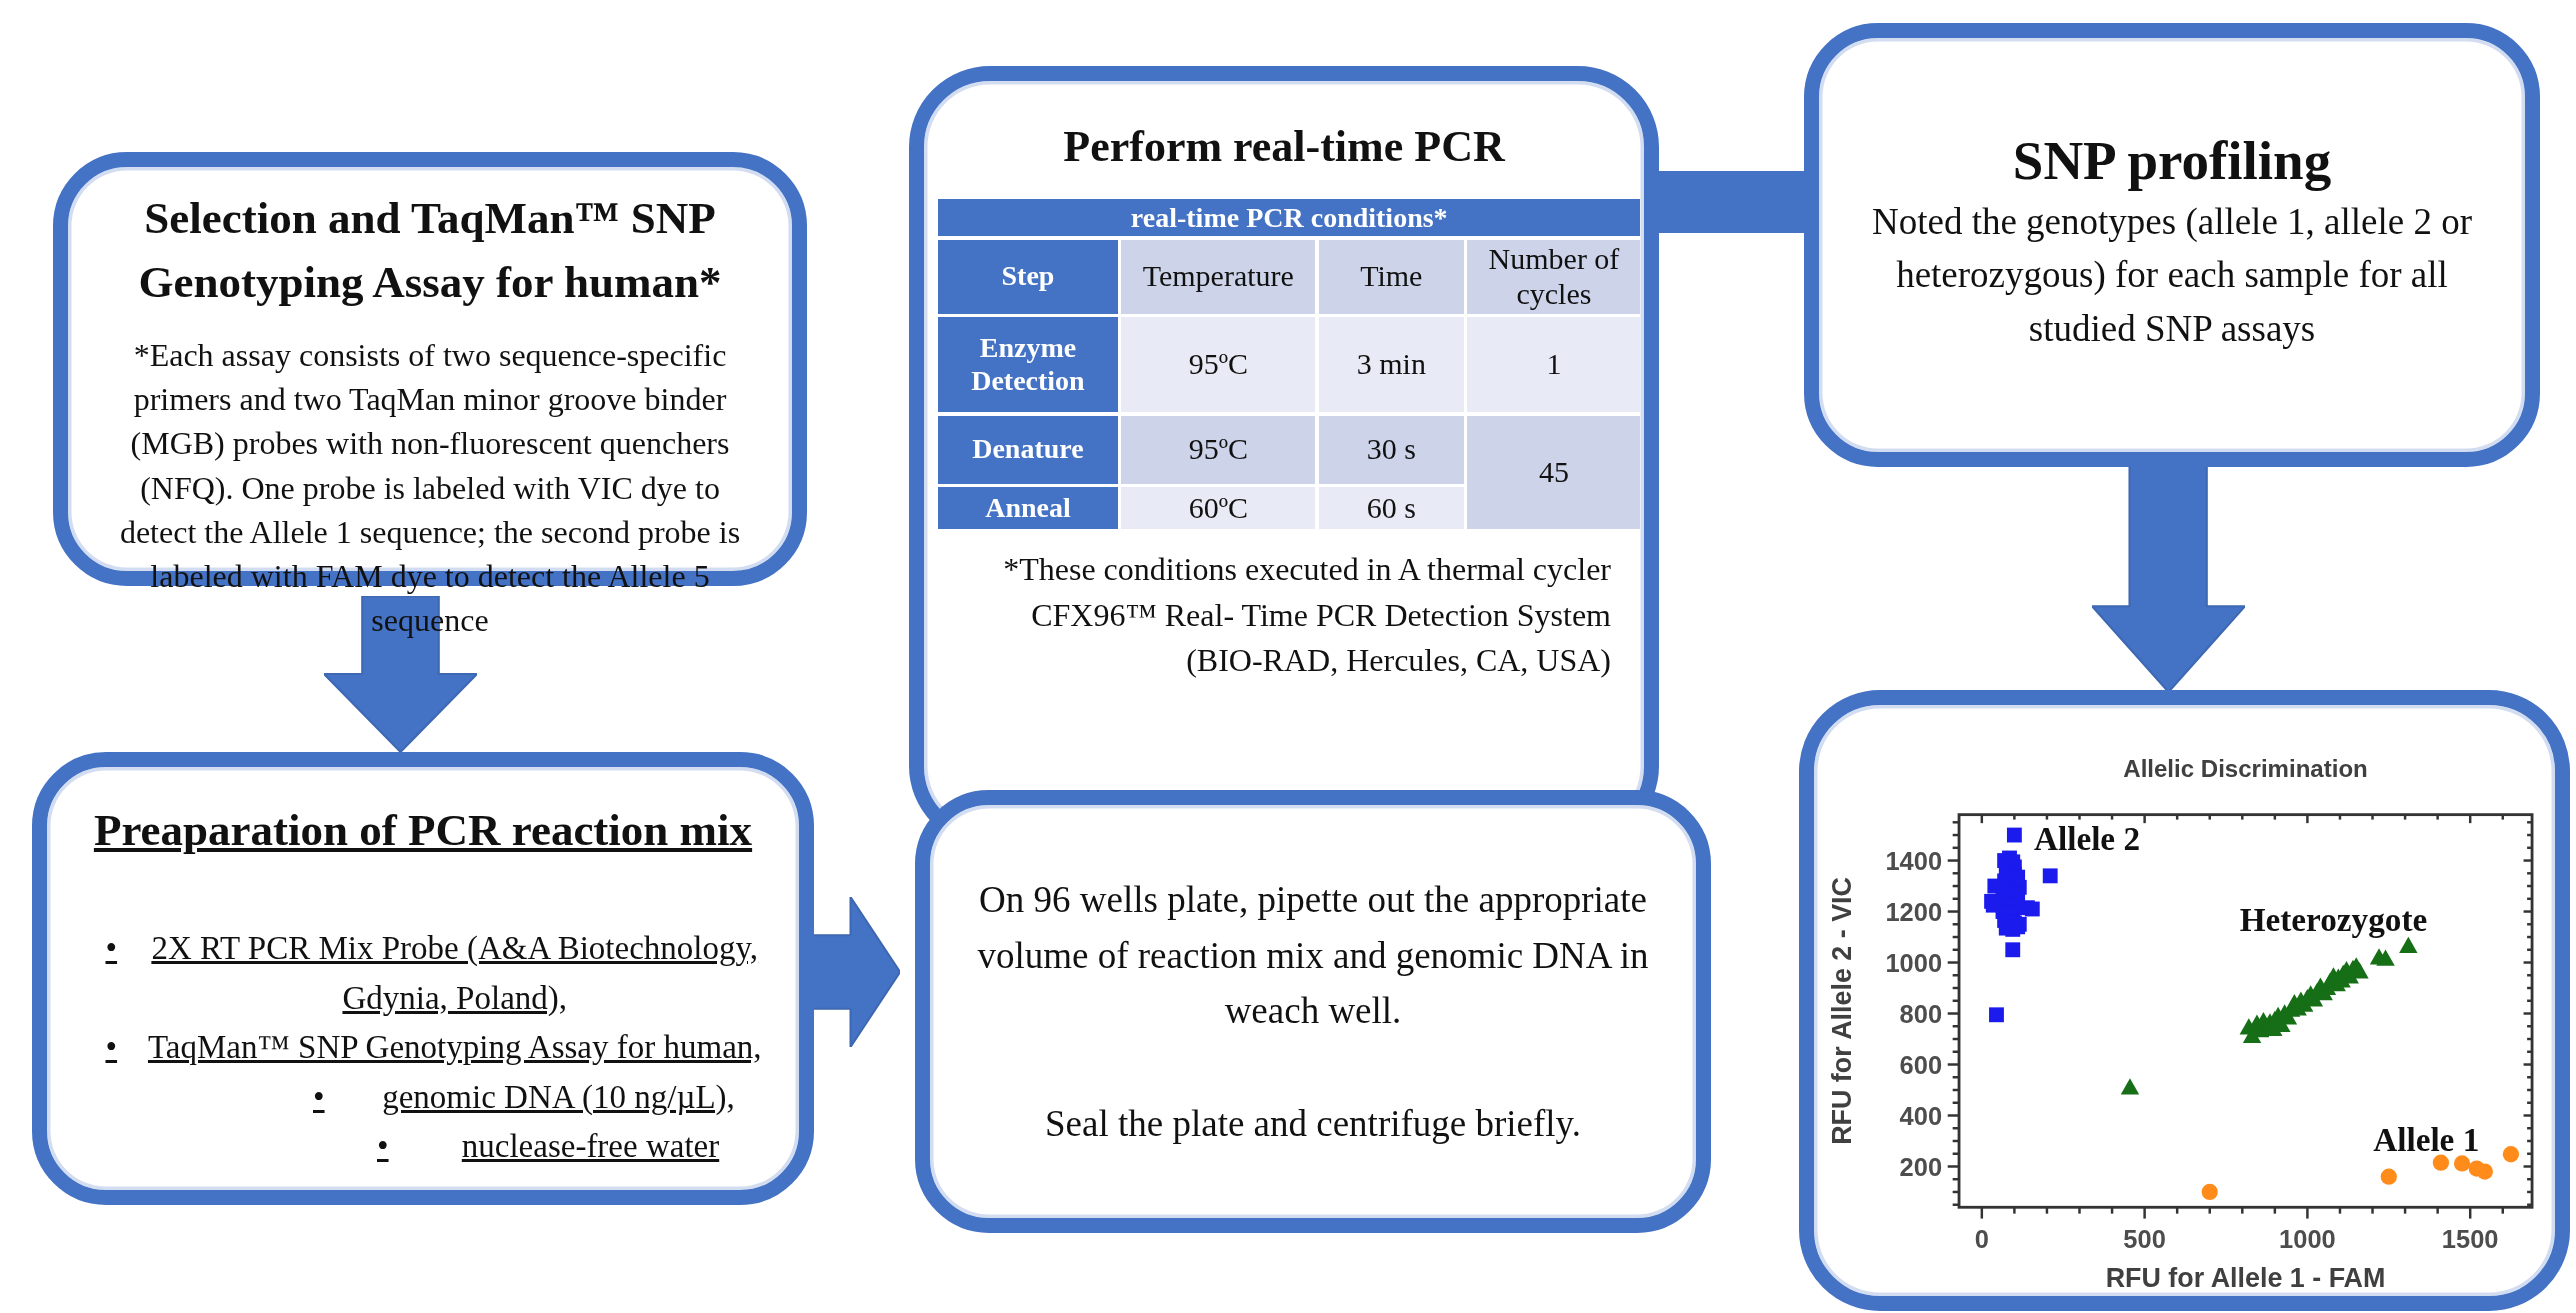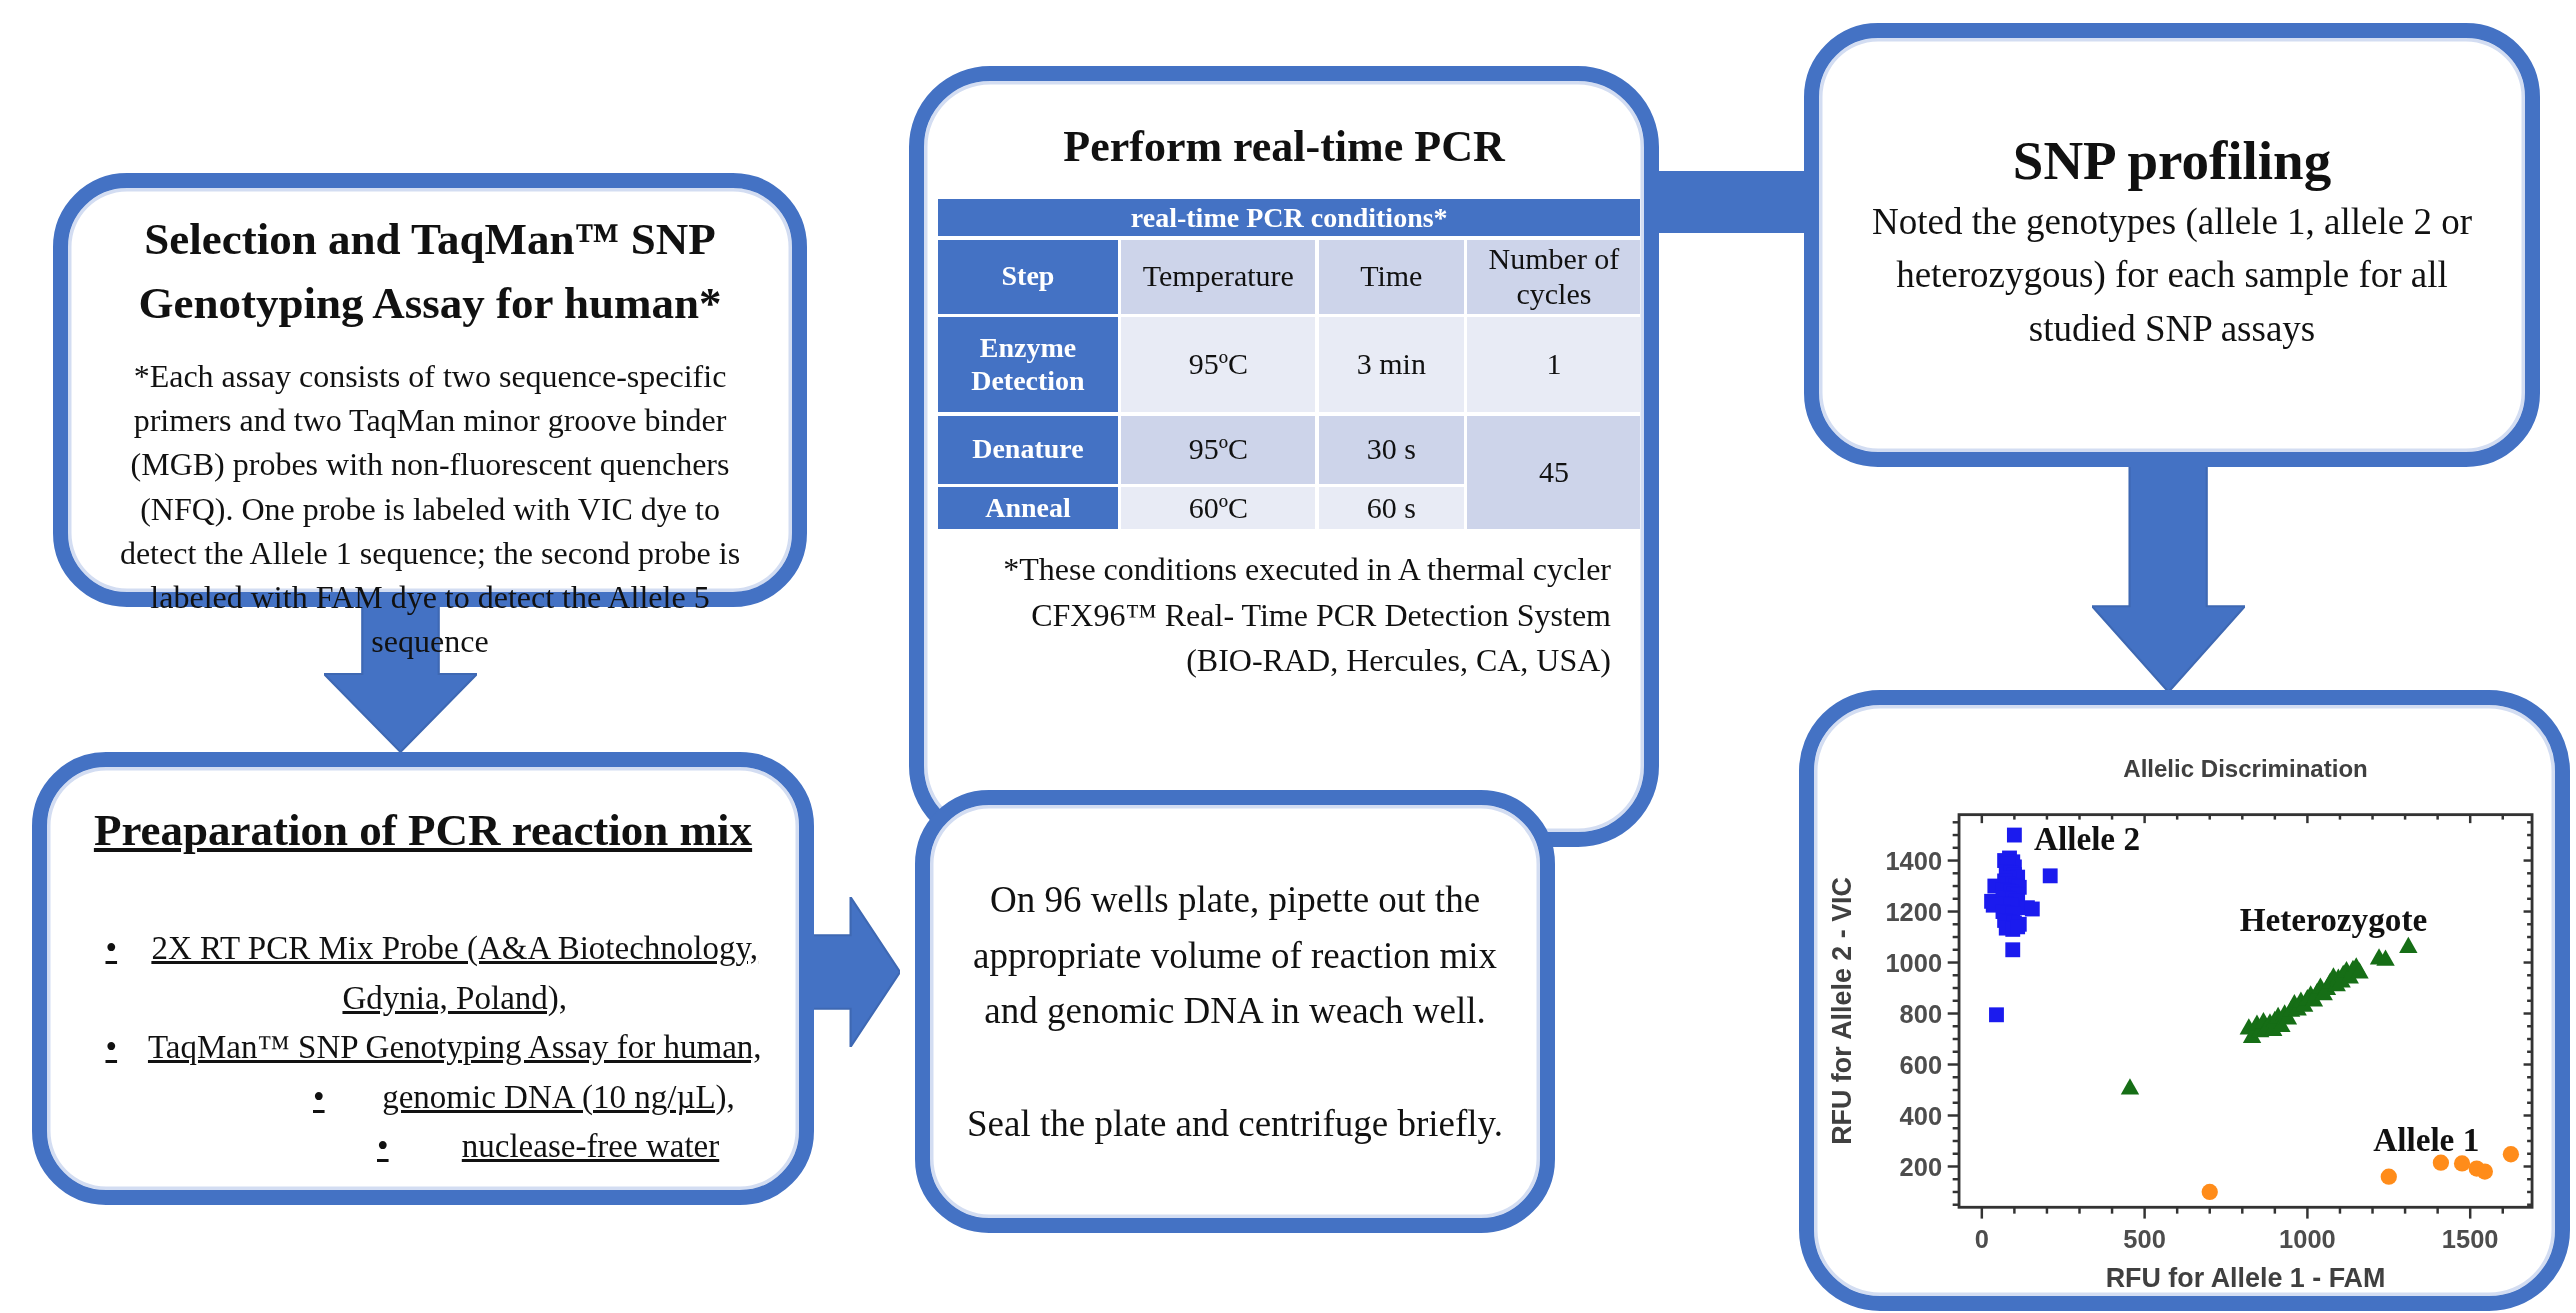--- a/index.html
+++ b/index.html
@@ -11,21 +11,21 @@
   #canvas{position:relative;width:2576px;height:1313px;background:#fff;overflow:hidden;
           font-family:"Liberation Serif",serif;color:#111;}
   .fbox{position:absolute;background:#fff;border:15.6px solid var(--blue);z-index:2;
         box-sizing:border-box;box-shadow:inset 0 0 0 3.5px #d3ddf2;}
   .connector{position:absolute;background:var(--blue);z-index:1;}
   .arrow-svg{position:absolute;z-index:1;}
   .box-title{font-weight:bold;text-align:center;}
   .box-body{text-align:center;}
 
   
-  #box-selection{left:53px;top:173px;width:754px;height:434px;border-radius:74px;}
+  #box-selection{left:53px;top:152px;width:754px;height:434px;border-radius:74px;}
   #box-selection .box-title{font-size:45px;line-height:1.42;margin:20px 42px 0 42px;}
   #box-selection .box-body{font-size:32px;line-height:1.38;margin:18.4px 41px 0 41px;}
 
   
   #box-prep{left:32px;top:752px;width:782px;height:453px;border-radius:74px;text-decoration:underline;}
   #box-prep .box-title{font-size:45px;margin:37px 28px 0 28px;}
   #box-prep .bullets{margin:68px 33px 0 33px;font-size:33px;line-height:1.5;}
   .bullet{display:flex;align-items:flex-start;}
   .bullet .dot{width:38px;flex:0 0 38px;text-align:left;}
   .bullet .btext{flex:1;text-align:center;}
@@ -43,21 +43,21 @@
   .pcr-table .t-band{grid-column:1/-1;background:var(--blue);color:#fff;font-weight:bold;
              font-size:28px;display:flex;align-items:center;justify-content:center;}
   .cell{display:flex;align-items:center;justify-content:center;line-height:1.15;}
   .cell.step{background:var(--blue);color:#fff;font-weight:bold;font-size:28px;}
   .cell.mid{background:var(--tmid);}
   .cell.light{background:var(--tlight);}
   .cell.rowspan2{grid-column:4;grid-row:4/6;}
   #box-pcr .footnote{font-size:32px;line-height:1.42;text-align:right;margin:18.4px 33px 0 33px;}
 
   
-  #box-plate{left:915px;top:790px;width:640px;height:443px;border-radius:74px;
+  #box-plate{left:915px;top:790px;width:796px;height:443px;border-radius:74px;
              display:flex;flex-direction:column;justify-content:center;}
   #box-plate .box-body{font-size:37px;line-height:1.5;margin:0 37px;}
   #box-plate .para2{margin-top:57px;}
 
   
   #box-snp{left:1804px;top:23px;width:736px;height:444px;border-radius:74px;}
   #box-snp .box-title{font-size:55px;margin:91px 28px 0 28px;}
   #box-snp .box-body{font-size:37px;line-height:1.45;margin:2.8px 33px 0 33px;}
 
   

